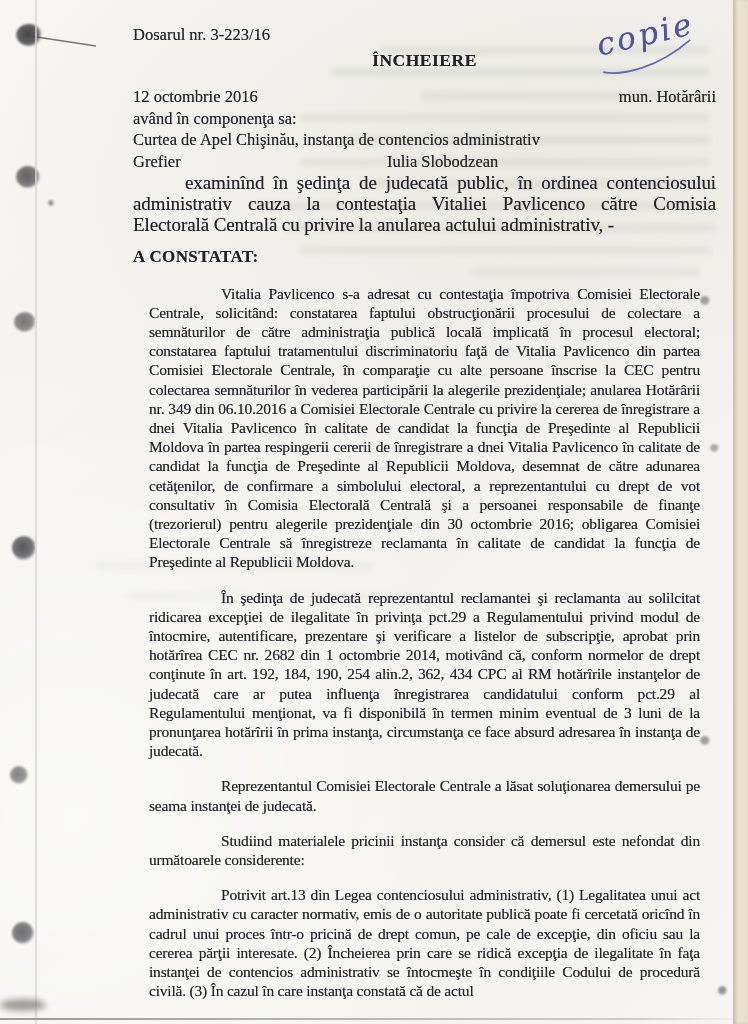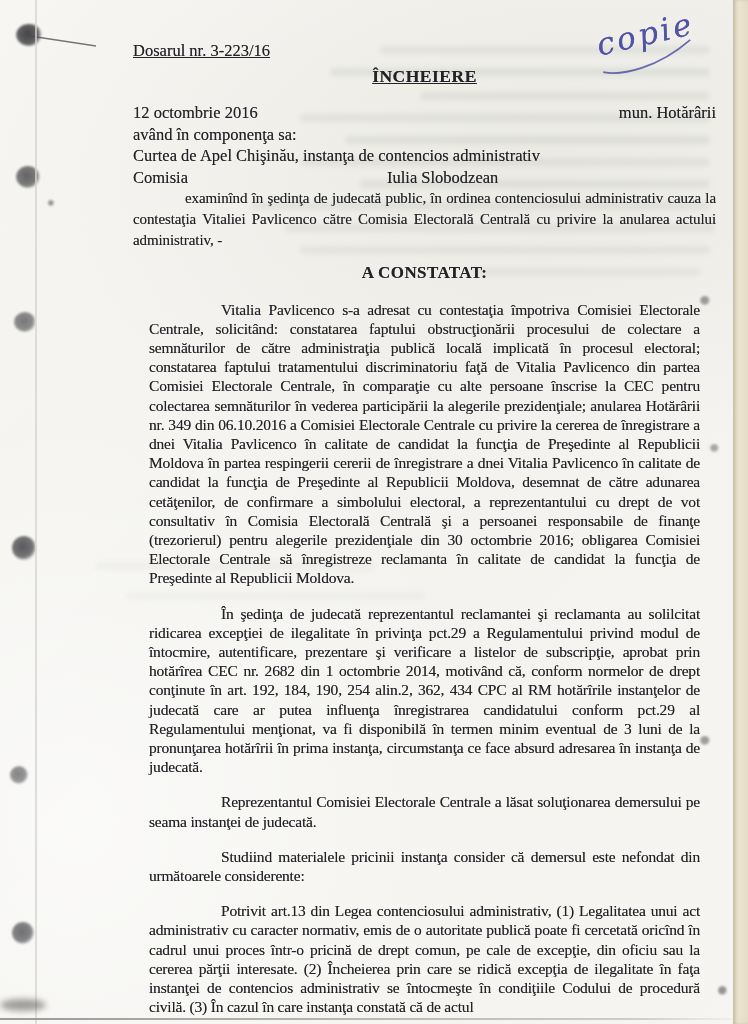--- a/index.html
+++ b/index.html
@@ -46,26 +46,26 @@
     text-shadow:0 0 0.6px rgba(59,63,158,.8);
   }
   .copy-note svg{position:absolute;left:-4px;top:30px;}
   
   .content{
     position:absolute;left:133px;top:24px;width:583px;
     color:#232327;
     font-size:16.5px;line-height:21.5px;
     text-shadow:0 0 .5px rgba(35,35,45,.55);
   }
-  .case-number{margin:16px 0 4px 0;text-decoration:underline;}
-  .doc-title{text-align:center;font-weight:bold;font-size:17.5px;letter-spacing:.5px;margin:2px 0 0 0;text-decoration:underline;}
+  .case-number{margin:0 0 4px 0;}
+  .doc-title{text-align:center;font-weight:bold;font-size:17.5px;letter-spacing:.5px;margin:2px 0 0 0;}
   .date-row{display:flex;justify-content:space-between;margin-top:15px;}
   .role-row .role-label{display:inline-block;width:254px;}
-  .preamble{margin:0;text-align:justify;text-indent:52px;font-size:15px;line-height:21px;letter-spacing:-0.1px;}
-  .section-heading{text-align:center;font-weight:bold;font-size:17px;letter-spacing:.4px;margin:11px 0 10px 0;}
+  .preamble{margin:0;text-align:justify;text-indent:52px;font-size:19px;line-height:21px;letter-spacing:-0.1px;}
+  .section-heading{text-align:left;font-weight:bold;font-size:17px;letter-spacing:.4px;margin:11px 0 10px 0;}
   .para{margin:16px;text-align:justify;text-indent:72px;
     font-size:15.5px;line-height:19.2px;letter-spacing:-0.2px;}
 </style>
 </head>
 <body>
 
 <div class="page">
 
   <div>
     <i class="ghost" style="left:380px;top:46px;width:330px;opacity:.13;"></i>
@@ -118,21 +118,21 @@
     <div class="doc-title">ÎNCHEIERE</div>
 
     <div class="date-row">
       <span>12 octombrie 2016</span>
       <span>mun. Hotărârii</span>
     </div>
     <div>având în componenţa sa:</div>
     <div>Curtea de Apel Chişinău, instanţa de contencios administrativ</div>
 
     <div class="role-row">
-      <span class="role-label">Comisia</span><span>Iulia Slobodzean</span>
+      <span class="role-label">Grefier</span><span>Iulia Slobodzean</span>
     </div>
 
     <p class="preamble">examinînd în şedinţa de judecată public, în ordinea contenciosului administrativ cauza la contestaţia Vitaliei Pavlicenco către Comisia Electorală Centrală cu privire la anularea actului administrativ, -</p>
 
     <div class="section-heading">A CONSTATAT:</div>
 
     <p class="para">Vitalia Pavlicenco s-a adresat cu contestaţia împotriva Comisiei Electorale Centrale, solicitând: constatarea faptului obstrucţionării procesului de colectare a semnăturilor de către administraţia publică locală implicată în procesul electoral; constatarea faptului tratamentului discriminatoriu faţă de Vitalia Pavlicenco din partea Comisiei Electorale Centrale, în comparaţie cu alte persoane înscrise la CEC pentru colectarea semnăturilor în vederea participării la alegerile prezidenţiale; anularea Hotărârii nr. 349 din 06.10.2016 a Comisiei Electorale Centrale cu privire la cererea de înregistrare a dnei Vitalia Pavlicenco în calitate de candidat la funcţia de Preşedinte al Republicii Moldova în partea respingerii cererii de înregistrare a dnei Vitalia Pavlicenco în calitate de candidat la funcţia de Preşedinte al Republicii Moldova, desemnat de către adunarea cetăţenilor, de confirmare a simbolului electoral, a reprezentantului cu drept de vot consultativ în Comisia Electorală Centrală şi a persoanei responsabile de finanţe (trezorierul) pentru alegerile prezidenţiale din 30 octombrie 2016; obligarea Comisiei Electorale Centrale să înregistreze reclamanta în calitate de candidat la funcţia de Preşedinte al Republicii Moldova.</p>
     <p class="para">În şedinţa de judecată reprezentantul reclamantei şi reclamanta au solilcitat ridicarea excepţiei de ilegalitate în privinţa pct.29 a Regulamentului privind modul de întocmire, autentificare, prezentare şi verificare a listelor de subscripţie, aprobat prin hotărîrea CEC nr. 2682 din 1 octombrie 2014, motivând că, conform normelor de drept conţinute în art. 192, 184, 190, 254 alin.2, 362, 434 CPC al RM hotărîrile instanţelor de judecată care ar putea influenţa înregistrarea candidatului conform pct.29 al Regulamentului menţionat, va fi disponibilă în termen minim eventual de 3 luni de la pronunţarea hotărîrii în prima instanţa, circumstanţa ce face absurd adresarea în instanţa de judecată.</p>
     <p class="para">Reprezentantul Comisiei Electorale Centrale a lăsat soluţionarea demersului pe seama instanţei de judecată.</p>
     <p class="para">Studiind materialele pricinii instanţa consider că demersul este nefondat din următoarele considerente:</p>

